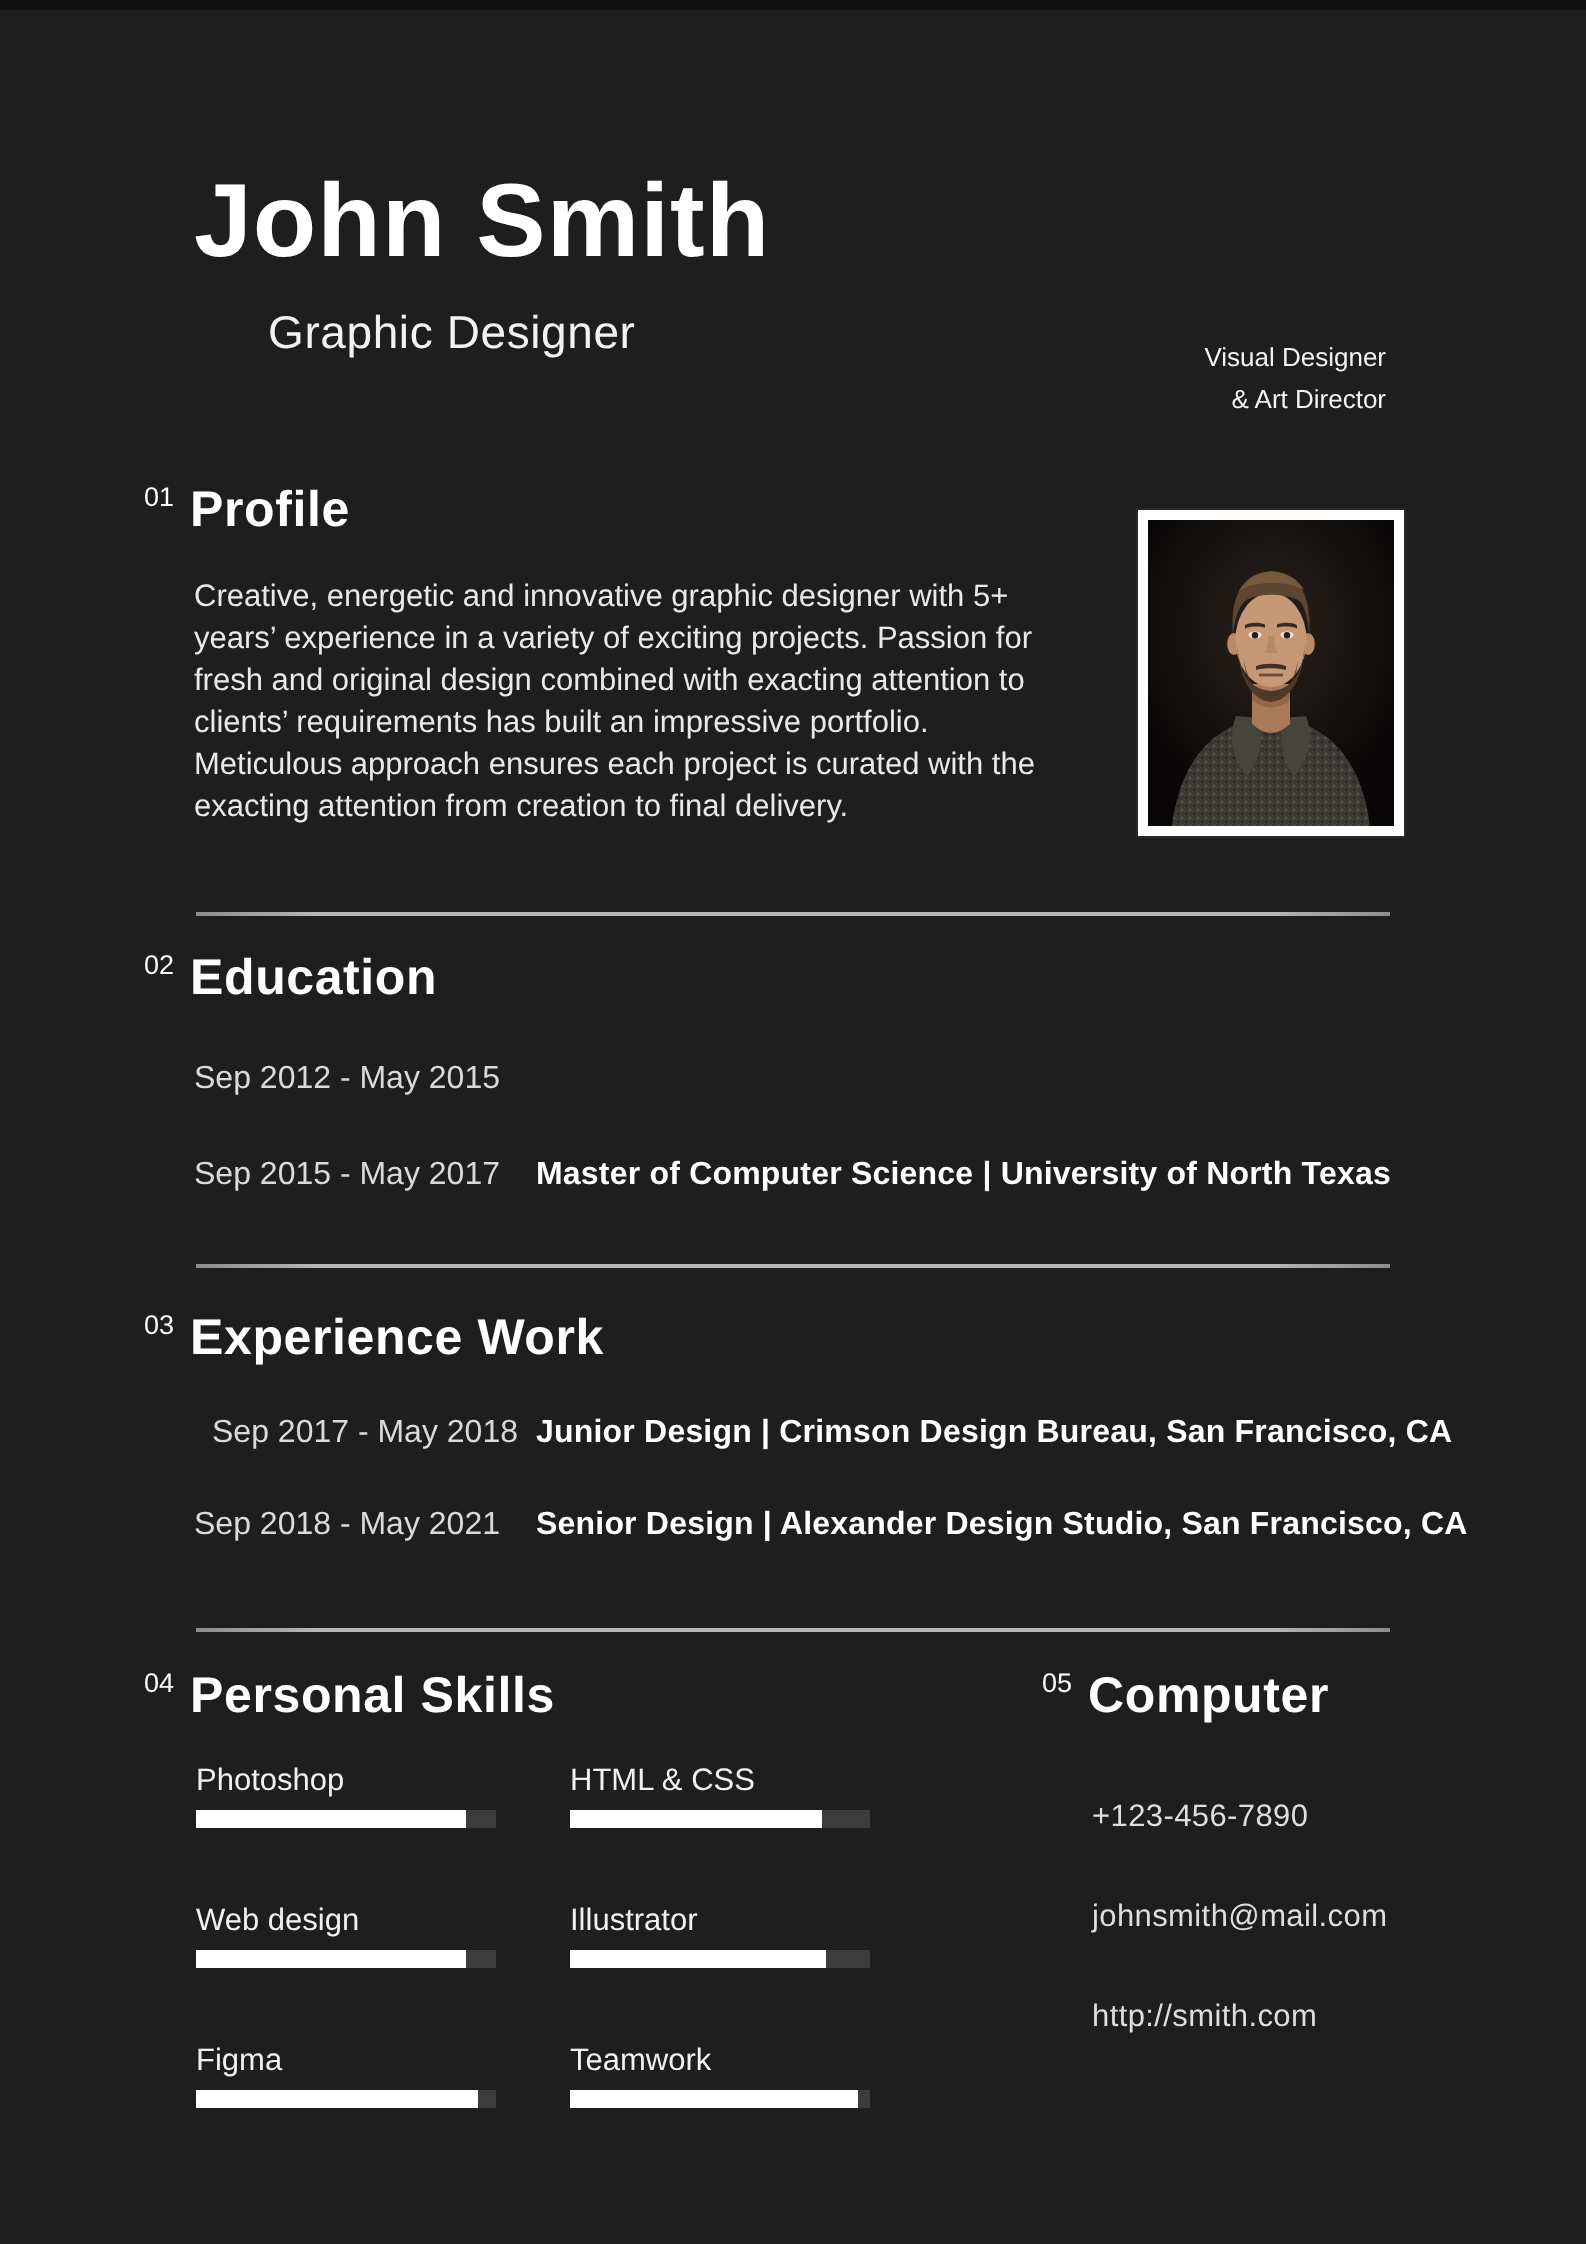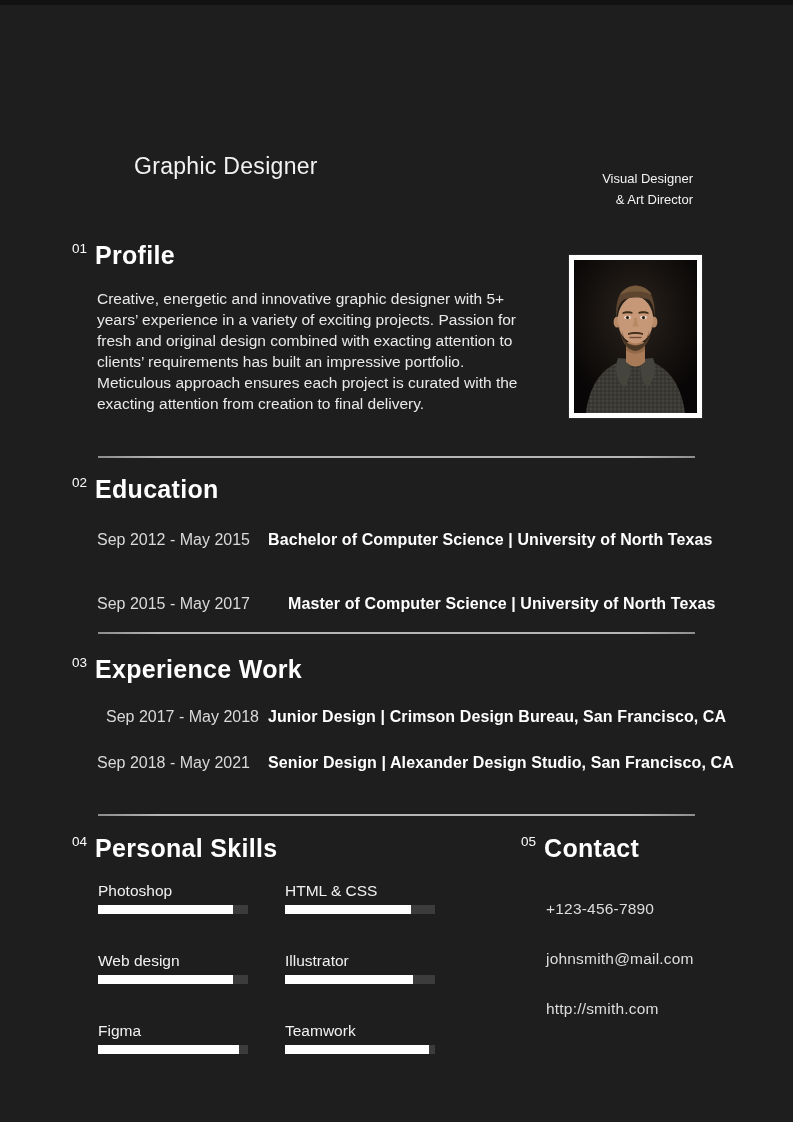--- a/index.html
+++ b/index.html
@@ -79,21 +79,21 @@
   }
   .entry-date {
     width:171px; flex:0 0 171px;
     font-size:16px; line-height:19px; color:#dadada; font-weight:400;
   }
   .entry-detail {
     font-size:16px; line-height:19px; color:#ffffff; font-weight:700;
     letter-spacing:0.1px;
   }
   .edu-row-0 { top:530px; }
-  .edu-row-1 { top:594px;gap:20px; }
+  .edu-row-1 { top:578px; }
   .exp-row-0 { top:707px;text-align:center; }
   .exp-row-1 { top:753px; }
 
   
   .skills-grid {
     position:absolute; left:98px; top:881px;
     display:grid;
     grid-template-columns:150px 150px;
     column-gap:60px; row-gap:19px;gap:37px;
   }
@@ -124,20 +124,21 @@
   .head-profile { top:240px; }
   .head-education { top:474px; }
   .head-experience { top:654px; }
 </style>
 </head>
 <body>
 
 <div class="page">
   <div class="page-top-edge"></div>
 
+  <h1 class="name">John Smith</h1>
   <div class="job-title">Graphic Designer</div>
   <div class="tagline">
     <div>Visual Designer</div>
     <div>&amp; Art Director</div>
   </div>
 
   <div class="section-head head-profile">
     <span class="sec-num">01</span><span class="sec-title">Profile</span>
   </div>
   <p class="profile-text">Creative, energetic and innovative graphic designer with 5+ years’ experience in a variety of exciting projects. Passion for fresh and original design combined with exacting attention to clients’ requirements has built an impressive portfolio. Meticulous approach ensures each project is curated with the exacting attention from creation to final delivery.</p>
@@ -192,21 +193,20 @@
     </svg>
   </div>
 
   <div class="divider divider-1"></div>
 
   <div class="section-head head-education">
     <span class="sec-num">02</span><span class="sec-title">Education</span>
   </div>
   <div class="entry-row edu-row-0">
     <span class="entry-date">Sep 2012 - May 2015</span>
-    <span class="entry-detail">Bachelor of Computer Science | University of North Texas</span>
   </div>
   <div class="entry-row edu-row-1">
     <span class="entry-date">Sep 2015 - May 2017</span>
     <span class="entry-detail">Master of Computer Science | University of North Texas</span>
   </div>
 
   <div class="divider divider-2"></div>
 
   <div class="section-head head-experience">
     <span class="sec-num">03</span><span class="sec-title">Experience Work</span>
@@ -258,20 +258,20 @@
     </div>
     <div class="skill-item">
       <div class="skill-label">Teamwork</div>
       <div class="skill-track">
         <div class="skill-fill" style="width: 96%;"></div>
       </div>
     </div>
   </div>
 
   <div class="section-head head-contact">
-    <span class="sec-num">05</span><span class="sec-title">Contact</span>
+    <span class="sec-num">05</span><span class="sec-title">Computer</span>
   </div>
   <div class="contact-list">
     <a class="contact-item" href="#">+123-456-7890</a>
     <a class="contact-item" href="#">johnsmith@mail.com</a>
     <a class="contact-item" href="#">http://smith.com</a>
   </div>
 </div>
 
 </body></html>

